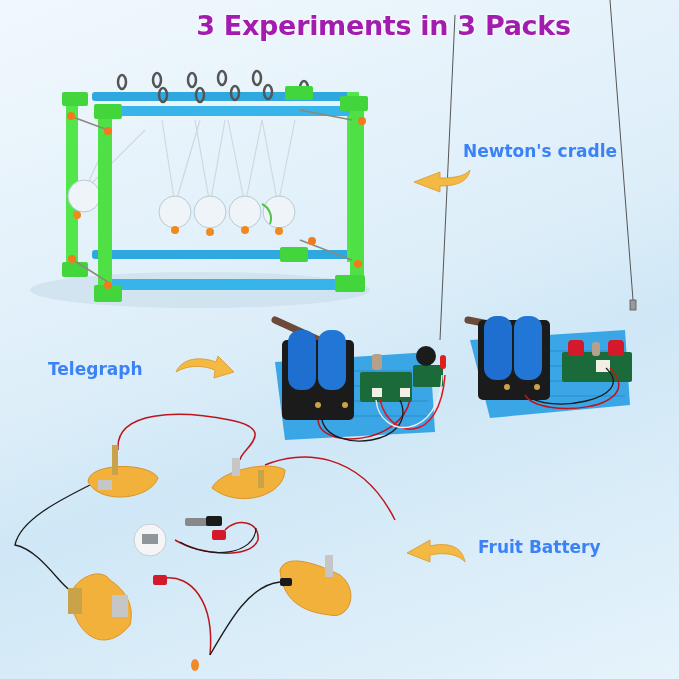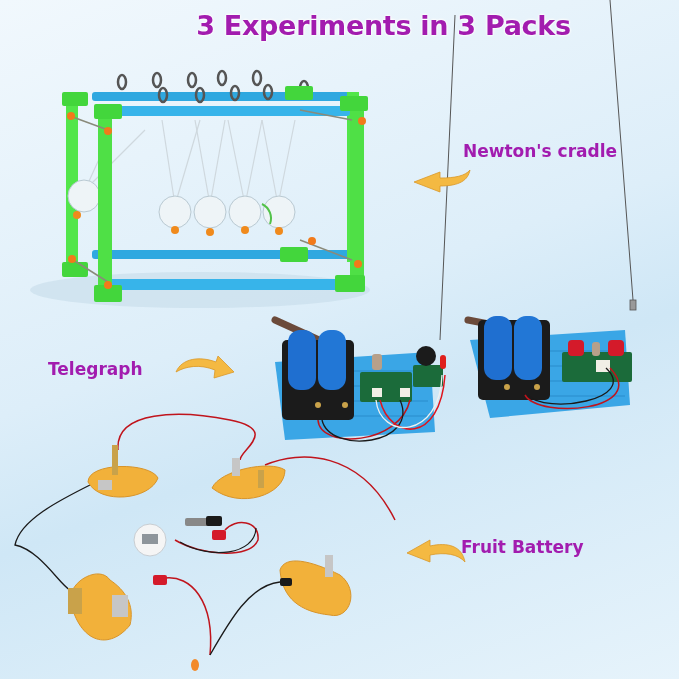--- a/index.html
+++ b/index.html
@@ -8,26 +8,26 @@
       background: linear-gradient(160deg, #f1f8fd 0%, #ddeef9 45%, #cfe7f6 60%, #e6f3fb 100%);
       font-family: "DejaVu Sans", "Liberation Sans", sans-serif;
     }
     .title {
       position: absolute; left: 0; top: 10px; width: 679px; text-align: center;
       font-size: 27px; font-weight: bold; color: #a21caf; letter-spacing: -0.3px;
       text-shadow: 0 0 3px #fff, 0 0 3px #fff, 0 0 2px #fff;
       padding-left: 44px;
     }
     .label {
-      position: absolute; font-size: 17px; font-weight: bold; color: #a21caf;
+      position: absolute; font-size: 17px; font-weight: bold; color: #3b82f6;
       white-space: nowrap;
     }
     .lbl-newton { left: 463px; top: 141px; }
     .lbl-telegraph { left: 48px; top: 359px; }
-    .lbl-fruit { left: 461px; top: 537px; }
+    .lbl-fruit { left: 478px; top: 537px; }
     .stage { position: absolute; left: 0; top: 0; width: 679px; height: 679px; }
   </style>
 </head>
 <body>
 
 <div class="stage">
   <svg width="679" height="679" viewBox="0 0 679 679">
 
     <path d="M455 15 L440 340" stroke="#555" stroke-width="1" fill="none"></path>
     <path d="M610 0 L633 300" stroke="#555" stroke-width="1" fill="none"></path>

